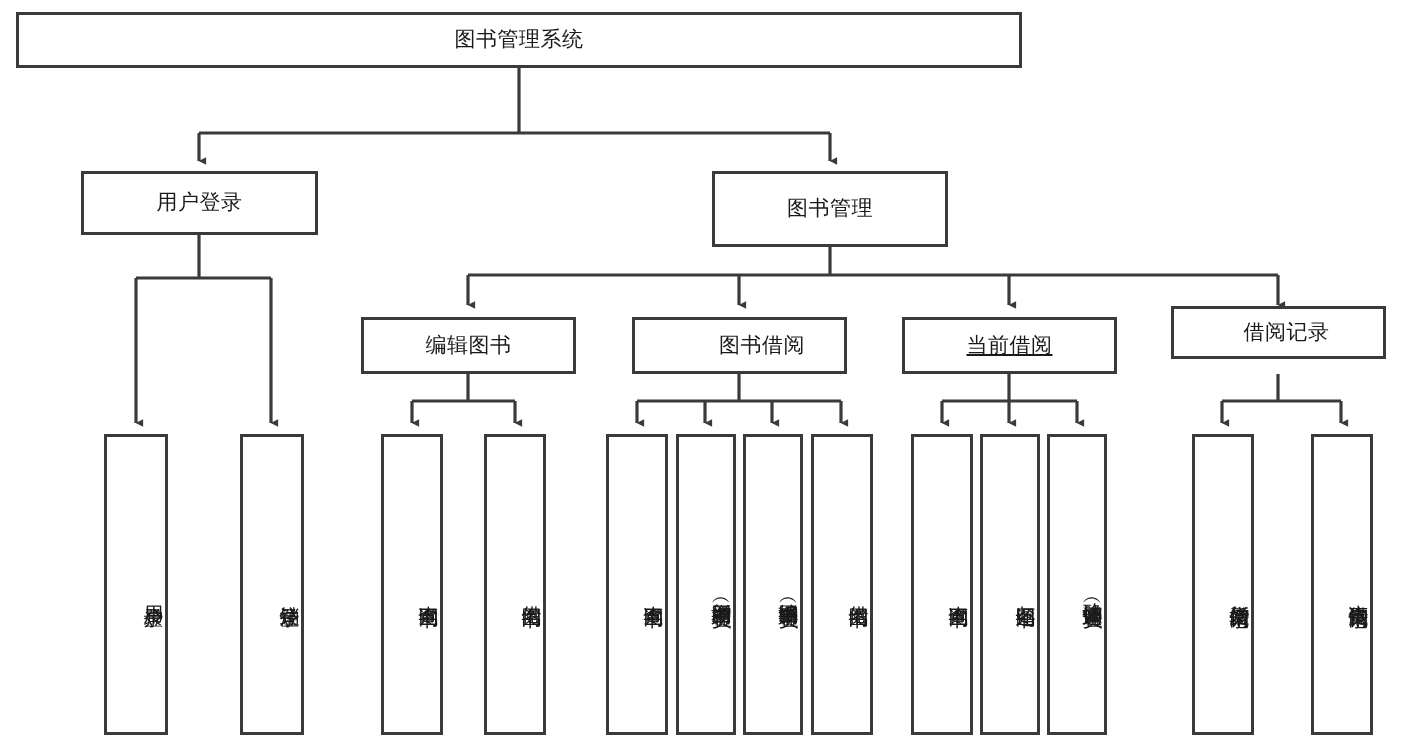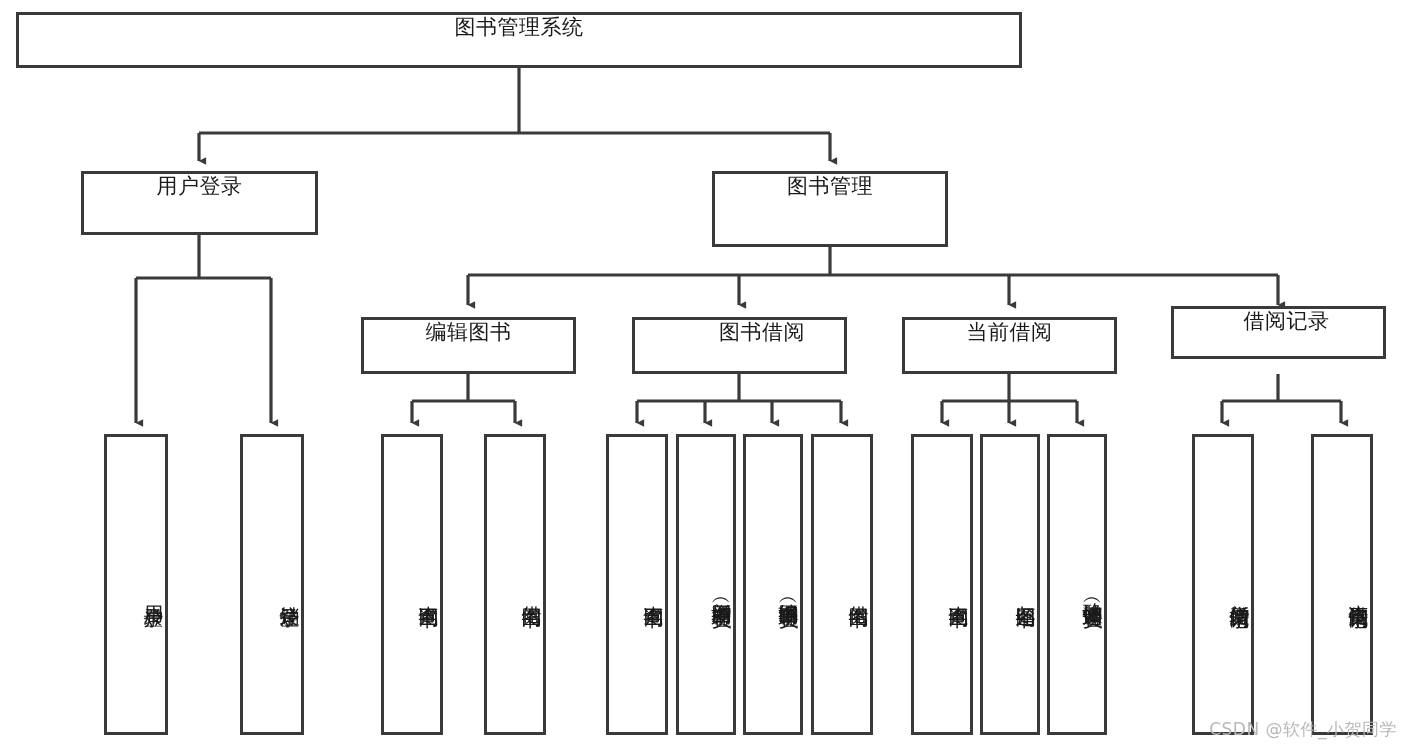--- a/index.html
+++ b/index.html
@@ -25,20 +25,21 @@
     width: 1405px;
     height: 747px;
     pointer-events: none;
   }
   .node {
     position: absolute;
     box-sizing: border-box;
     background: #ffffff;
     border: 3px solid #3a3a3c;
     display: flex;
+    align-items: center;
     justify-content: center;
     color: #1a1a1a;
     z-index: 2;
   }
   .node-h {
     font-size: 21px;
     letter-spacing: 0.5px;
     line-height: 1.2;
     white-space: nowrap;
   }
@@ -142,21 +143,21 @@
   </div>
 
   <div class="node node-h" style="left:361px; top:317px; width:215px; height:57px;">
     <span>编辑图书</span>
   </div>
 
   <div class="node node-h" style="left:632px; top:317px; width:215px; height:57px;padding-left:45px;">
     <span>图书借阅</span>
   </div>
 
-  <div class="node node-h" style="left:902px; top:317px; width:215px; height:57px;">
+  <div class="node node-h" style="left:902px; top:317px; width:215px; height:57px;text-decoration:underline;">
     <span>当前借阅</span>
   </div>
 
   <div class="node node-h" style="left:1171px; top:306px; width:215px; height:53px;padding-left:16px;">
     <span>借阅记录</span>
   </div>
 
   <div class="node node-v" style="left:104px; top:434px; width:64px; height:301px;">
     <span class="vlabel">用户登录</span>
   </div>
@@ -202,15 +203,14 @@
   </div>
 
   <div class="node node-v" style="left:1192px; top:434px; width:62px; height:301px;">
     <span class="vlabel">新增借阅记录</span>
   </div>
 
   <div class="node node-v" style="left:1311px; top:434px; width:62px; height:301px;">
     <span class="vlabel">查询借阅记录</span>
   </div>
 
-  <div class="watermark">CSDN @软件_小贺同学</div>
 
 </div>
 
 </body></html>

